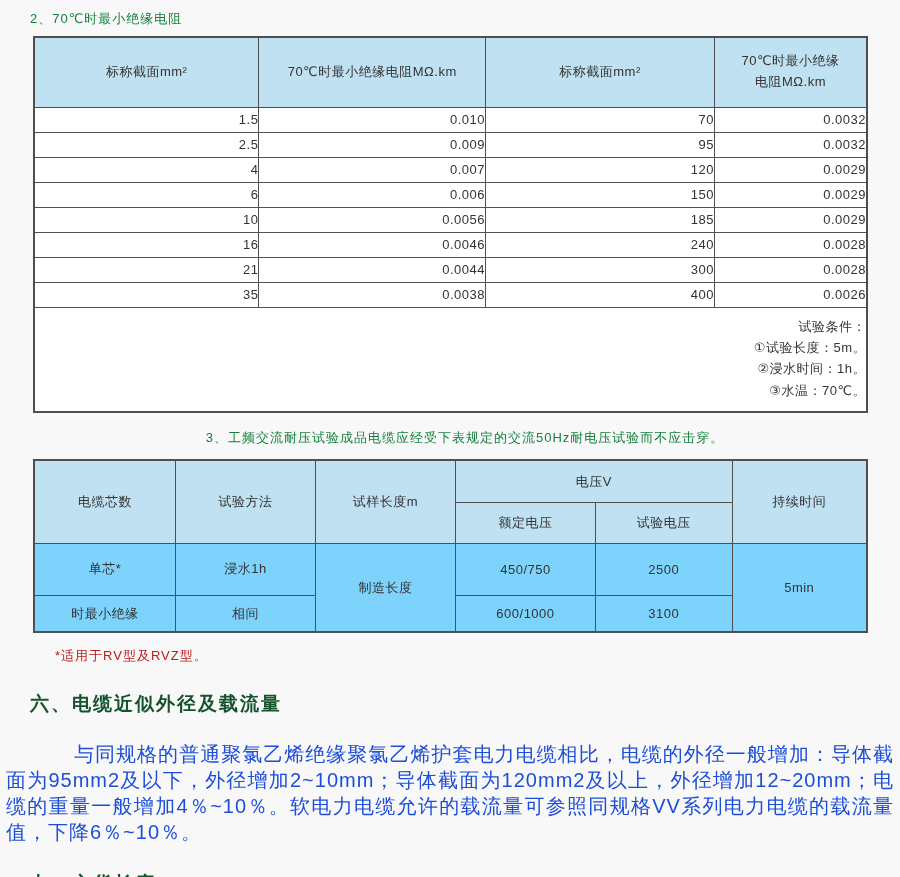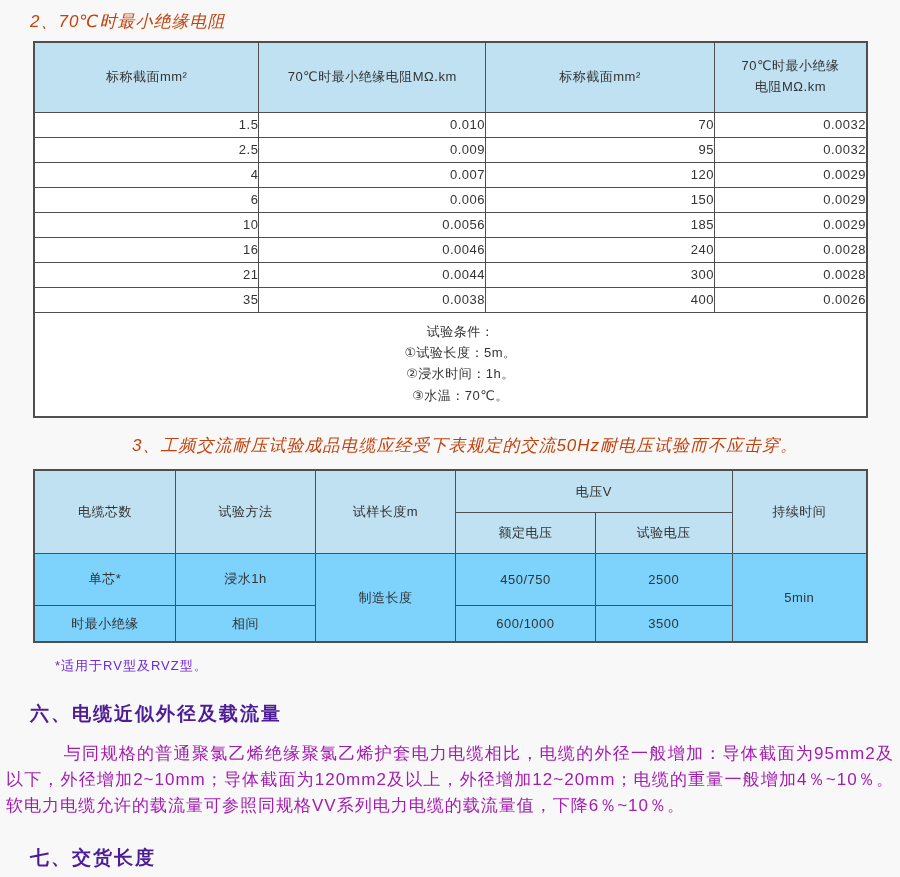--- a/index.html
+++ b/index.html
@@ -7,24 +7,23 @@
     width: 900px; height: 877px;
     background: #f8f8f8;
     font-family: "Liberation Sans", "DejaVu Sans", sans-serif;
     color: #3c3c3c;
     overflow: hidden;
   }
   .page { width: 900px; height: 877px; position: relative; }
 
   .sec-title {
     margin: 10px 0 8px 30px;
-    font-size: 17px;
+    font-size: 13px;
     letter-spacing: 1px;
-    color: #c2410c;
-    font-style: italic;
+    color: #15803d;
   }
 
   table {
     border-collapse: collapse;
     table-layout: fixed;
     width: 835px;
     margin-left: 33px;
     border: 2px solid #4f4f4f;
     background: #ffffff;
   }
@@ -37,55 +36,55 @@
     color: #333333;
     letter-spacing: 0.5px;
   }
   thead th, .t2 th { background: #bfe1f2; }
 
   
   .t1 thead th { height: 70px; }
   .t1 tbody td { height: 25px; text-align: right; }
   .t1 .wrap2 { white-space: pre-line; line-height: 1.6; }
   .t1 td.notes {
-    text-align: center;
+    text-align: right;
     padding: 8px 0 10px 20px;
     line-height: 1.65;
     height: 92px;
   }
 
   
   .t2 { margin-top: 12px; }
   .t2 td { background: #7dd3fc; margin-top: 40px; }
   .t2 .hv { height: 42px; }
   .t2 .hsub { height: 41px; }
   .t2 .r1 td { height: 52px; }
   .t2 .r2 td { height: 37px; }
 
   .footnote {
     margin: 14px 0 0 55px;
     font-size: 13px;
     letter-spacing: 1px;
-    color: #6d28d9;
+    color: #b91c1c;
   }
 
   .blue-h {
     margin: 26px 0 0 30px;
     font-size: 19px;
     font-weight: bold;
     letter-spacing: 2px;
-    color: #4c1d95;
+    color: #14532d;
   }
 
   .para {
-    margin: 14px 6px 0 6px;
-    font-size: 17px;
+    margin: 24px 6px 0 6px;
+    font-size: 20px;
     line-height: 26px;
     letter-spacing: 1px;
-    color: #a21caf;
+    color: #1d4ed8;
     text-indent: 3.4em;
     text-align: justify;
   }
 </style>
 </head>
 <body>
 
 <div class="page">
 
   <div class="sec-title">2、70℃时最小绝缘电阻</div>
@@ -194,21 +193,21 @@
         <td>浸水1h</td>
         <td rowspan="2">制造长度</td>
         <td>450/750</td>
         <td>2500</td>
         <td rowspan="2">5min</td>
       </tr>
       <tr class="r2">
         <td>时最小绝缘</td>
         <td>相间</td>
         <td>600/1000</td>
-        <td>3500</td>
+        <td>3100</td>
       </tr>
     </tbody>
   </table>
 
   <div class="footnote">*适用于RV型及RVZ型。</div>
 
   <div class="blue-h">六、电缆近似外径及载流量</div>
   <div class="para">与同规格的普通聚氯乙烯绝缘聚氯乙烯护套电力电缆相比，电缆的外径一般增加：导体截面为95mm2及以下，外径增加2~10mm；导体截面为120mm2及以上，外径增加12~20mm；电缆的重量一般增加4％~10％。软电力电缆允许的载流量可参照同规格VV系列电力电缆的载流量值，下降6％~10％。</div>
 
   <div class="blue-h">七、交货长度</div>

